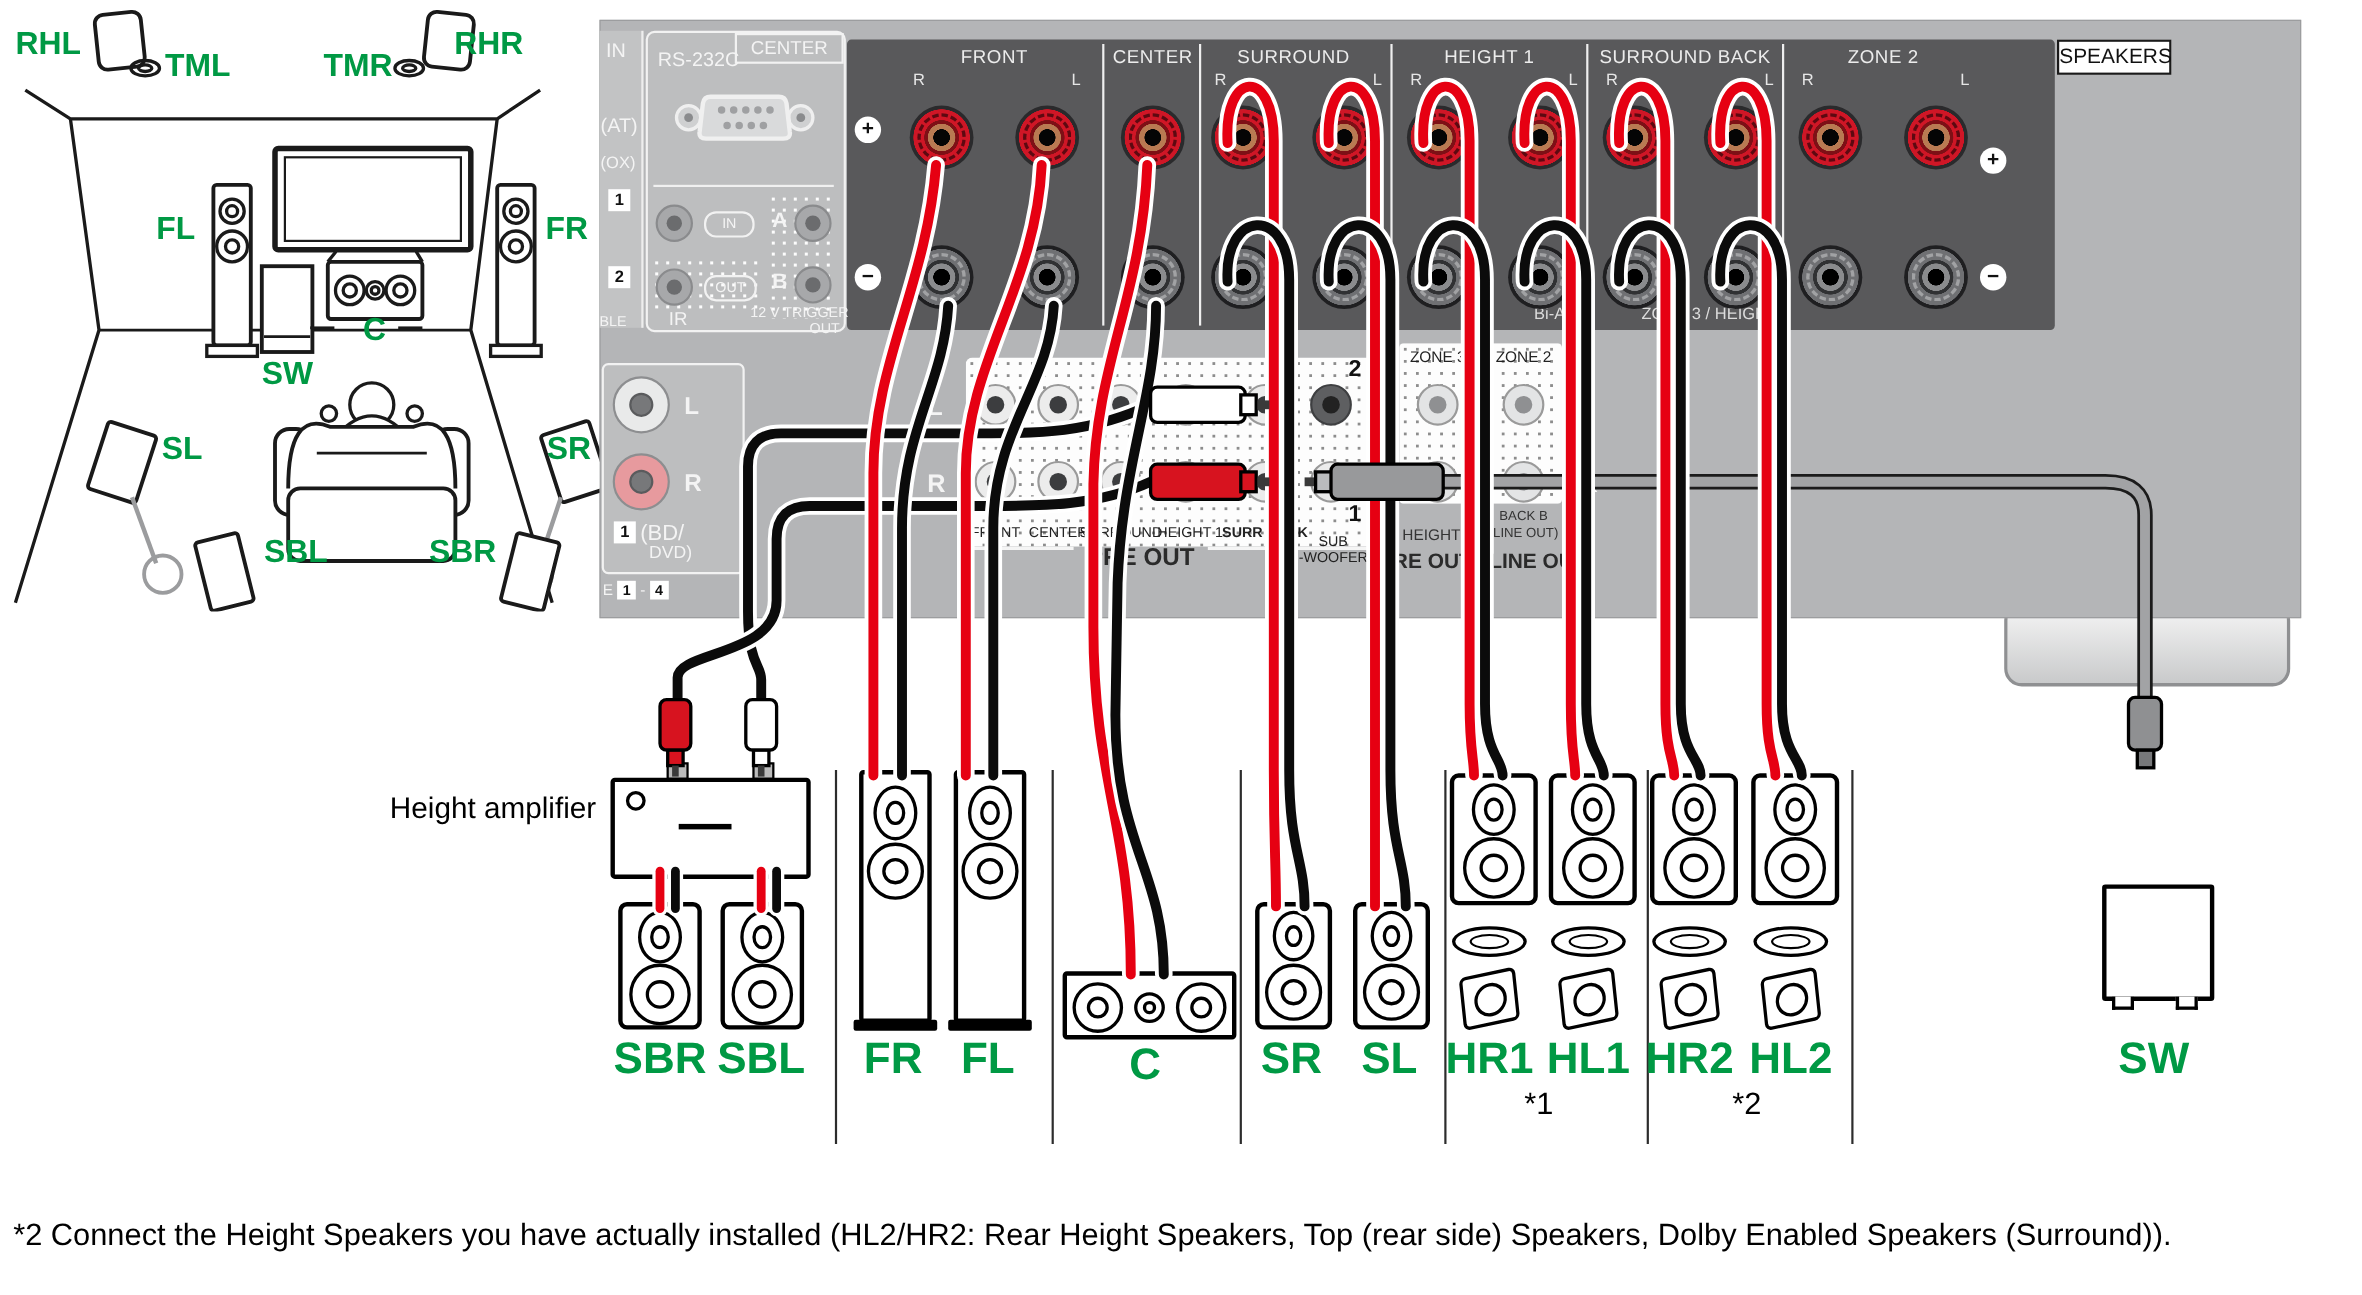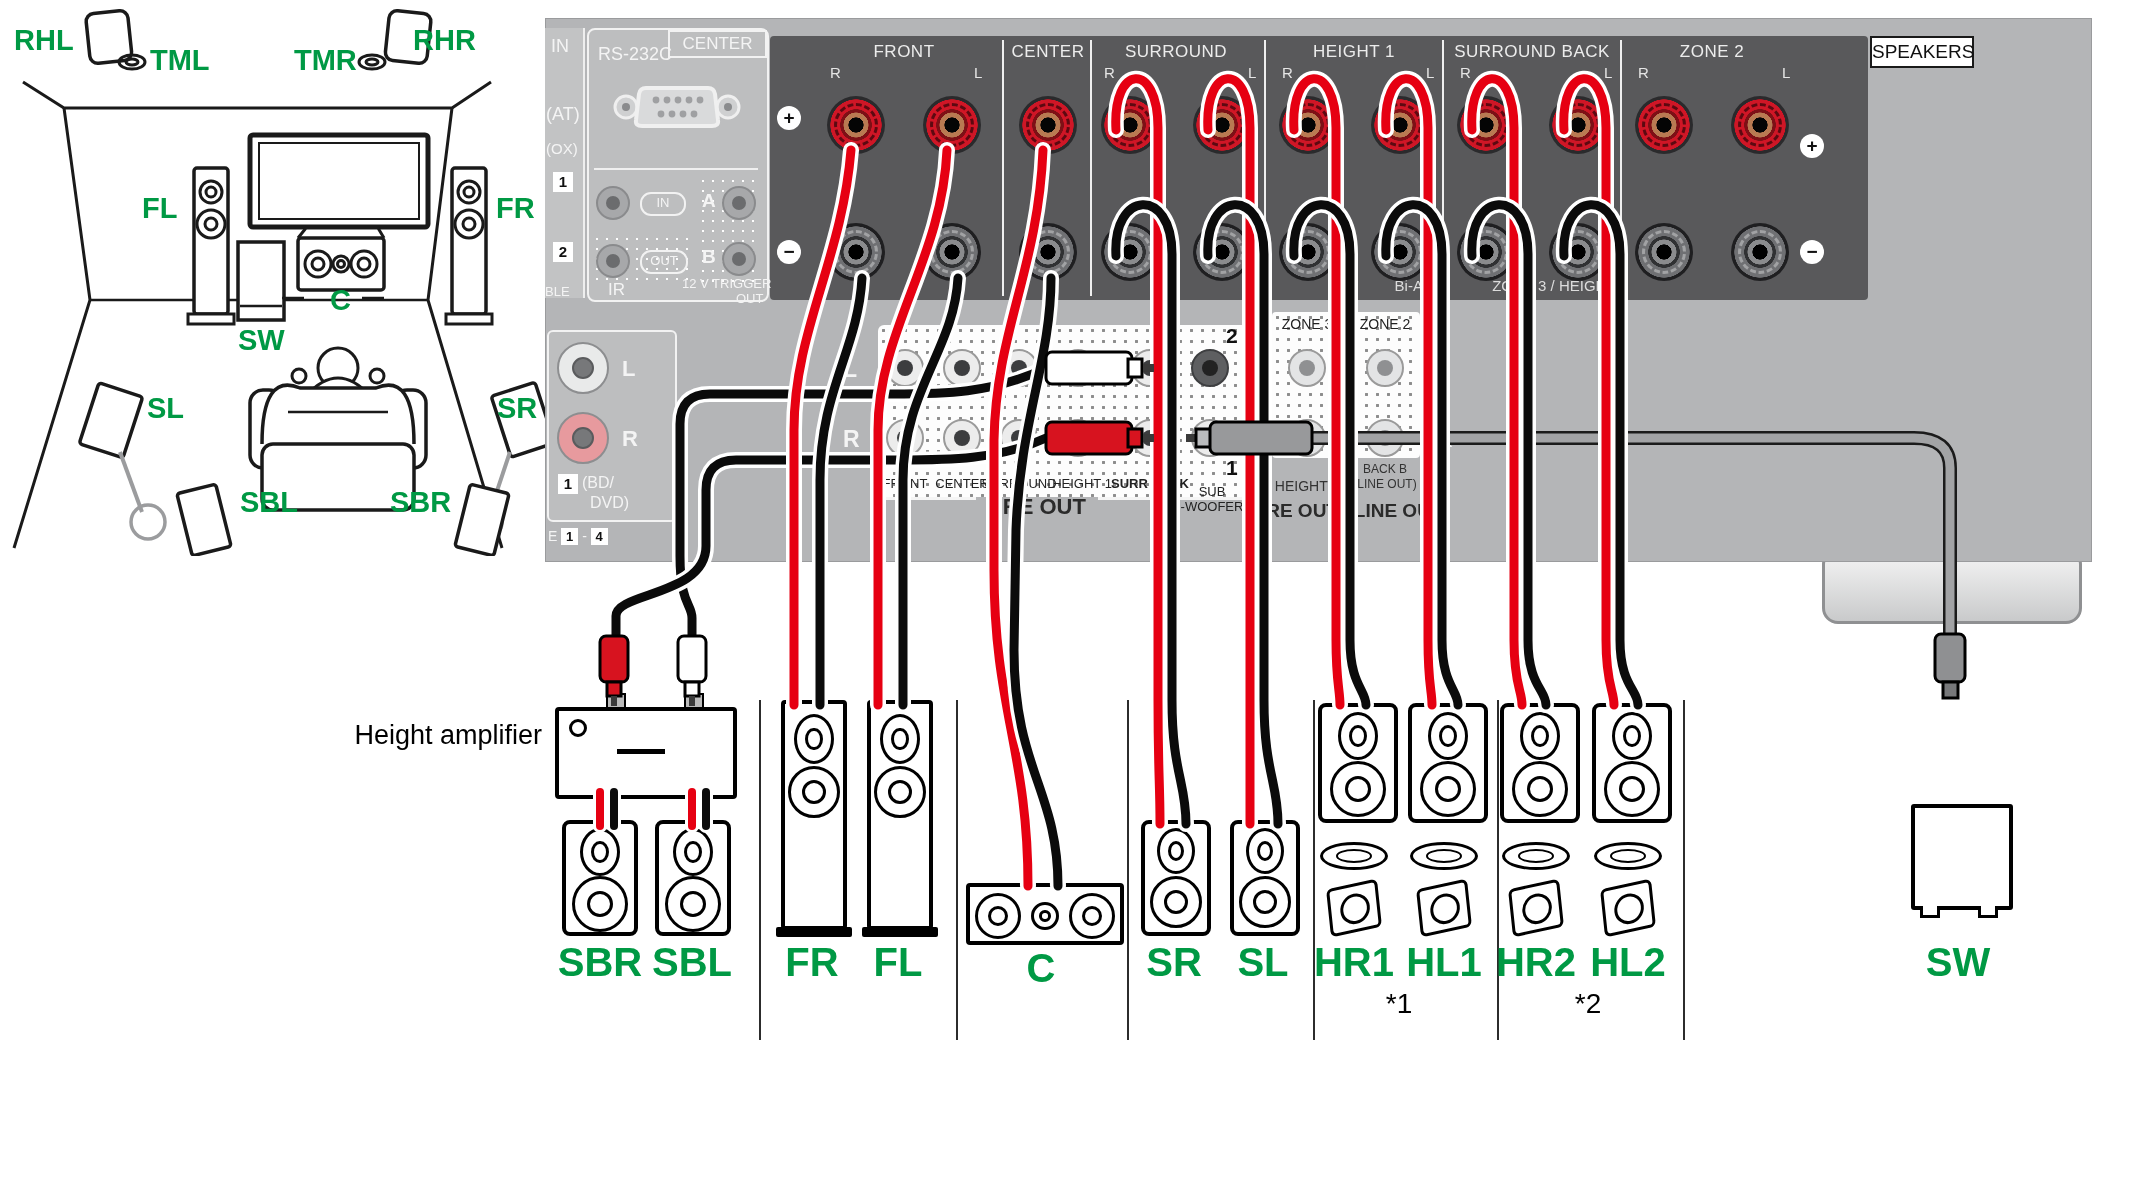--- a/index.html
+++ b/index.html
@@ -319,21 +319,21 @@
   <div class="abs wtxt" style="left:1436px;top:356px;font-size:23px;font-weight:bold;z-index:11">L</div>
   <div class="abs wtxt" style="left:1436px;top:426px;font-size:23px;font-weight:bold;z-index:11">R</div>
   <div class="abs" style="left:1348px;top:500px;transform:translateX(-50%);font-size:19px;font-weight:bold;color:#2b2b2b;z-index:11;white-space:nowrap">PRE OUT / LINE OUT</div>
 
   <div class="abs ctrlbox" style="left:547px;top:330px;width:126px;height:188px;border-radius:6px;z-index:10"></div>
   <div class="rca big" style="left:557px;top:342px;z-index:11"></div>
   <div class="abs wtxt" style="left:622px;top:356px;font-size:22px;font-weight:bold;z-index:11">L</div>
   <div class="rca big redring" style="left:557px;top:412px;z-index:11"></div>
   <div class="abs wtxt" style="left:622px;top:426px;font-size:22px;font-weight:bold;z-index:11">R</div>
   <div class="abs numbox" style="left:558px;top:474px;z-index:11">1</div>
-  <div class="abs wtxt" style="left:582px;top:474px;font-size:16px;z-index:11">(BD/</div>
+  <div class="abs wtxt" style="left:582px;top:474px;font-size:20px;z-index:11">(BD/</div>
   <div class="abs wtxt" style="left:590px;top:494px;font-size:16px;z-index:11">DVD)</div>
   <div class="abs wtxt" style="left:548px;top:528px;font-size:14px;z-index:11">
     <span>E</span>
     <span class="numbox" style="display:inline-block;width:17px;height:17px;line-height:17px;font-size:13px">1</span>
     <span>-</span>
     <span class="numbox" style="display:inline-block;width:17px;height:17px;line-height:17px;font-size:13px">4</span>
   </div>
 
   <svg class="abs" style="left:0;top:0;z-index:30;pointer-events:none" width="2147" height="1177" viewBox="0 0 2147 1177">
     <g id="cable-g">
@@ -504,13 +504,14 @@
   <div class="glabel" style="left:1174px;top:940px">SR</div>
   <div class="glabel" style="left:1263px;top:940px">SL</div>
   <div class="glabel" style="left:1354px;top:940px">HR1</div>
   <div class="glabel" style="left:1444px;top:940px">HL1</div>
   <div class="glabel" style="left:1536px;top:940px">HR2</div>
   <div class="glabel" style="left:1628px;top:940px">HL2</div>
   <div class="glabel" style="left:1958px;top:940px">SW</div>
   <div class="ast" style="left:1399px;top:988px">*1</div>
   <div class="ast" style="left:1588px;top:988px">*2</div>
 
+  <div class="note" style="left:12px;top:1107px">*2 Connect the Height Speakers you have actually installed (HL2/HR2: Rear Height Speakers, Top (rear side) Speakers, Dolby Enabled Speakers (Surround)).</div>
 </div>
 
 </body></html>

